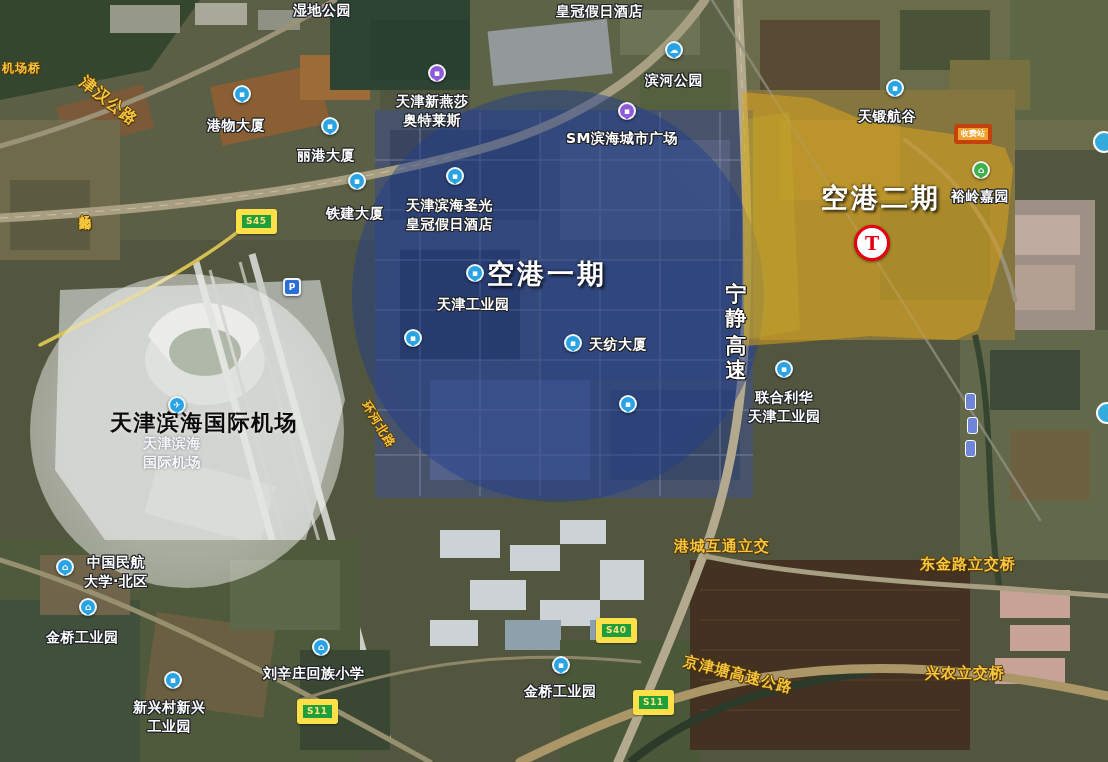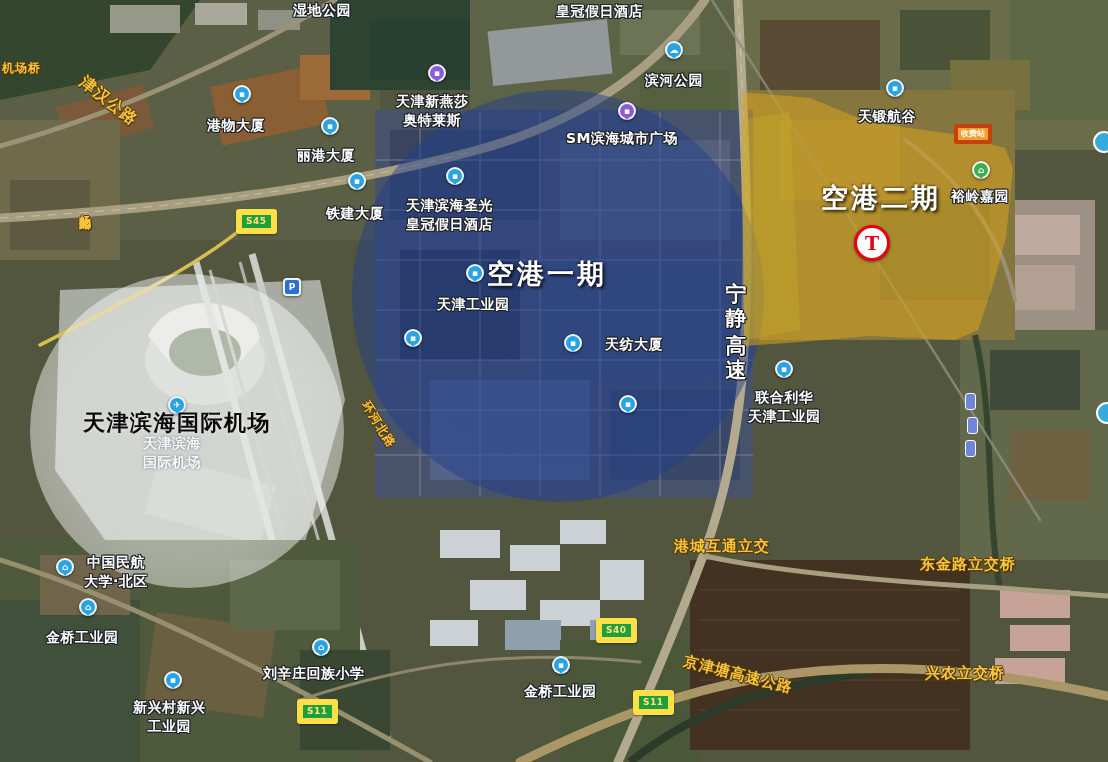--- a/index.html
+++ b/index.html
@@ -217,21 +217,21 @@
   <div class="poi" style="left:326px;top:204px">铁建大厦</div>
   <div class="poi" style="left:645px;top:71px">滨河公园</div>
   <div class="poi" style="left:396px;top:92px">天津新燕莎
 奥特莱斯</div>
   <div class="poi" style="left:566px;top:129px">SM滨海城市广场</div>
   <div class="poi" style="left:406px;top:196px">天津滨海圣光
 皇冠假日酒店</div>
   <div class="poi" style="left:858px;top:107px">天锻航谷</div>
   <div class="poi" style="left:951px;top:187px">裕岭嘉园</div>
   <div class="poi" style="left:437px;top:295px">天津工业园</div>
-  <div class="poi" style="left:605px;top:335px">天纺大厦</div>
+  <div class="poi" style="left:589px;top:335px">天纺大厦</div>
   <div class="poi" style="left:748px;top:388px">联合利华
 天津工业园</div>
   <div class="poi" style="left:84px;top:553px">中国民航
 大学·北区</div>
   <div class="poi" style="left:46px;top:628px">金桥工业园</div>
   <div class="poi" style="left:263px;top:664px">刘辛庄回族小学</div>
   <div class="poi" style="left:133px;top:698px">新兴村新兴
 工业园</div>
   <div class="poi" style="left:524px;top:682px">金桥工业园</div>
   <div class="poi faint" style="left:143px;top:434px">天津滨海
@@ -246,18 +246,18 @@
   <div class="gold sm" style="left:2px;top:60px">机场桥</div>
   <div class="gold sm vert" style="left:76px;top:205px;height:55px">杨北公路</div>
   <div class="gold sm" style="left:372px;top:398px;transform:rotate(58deg);transform-origin:left top">环河北路</div>
 
   <span class="shield" style="left:236px;top:209px">S45</span>
   <span class="shield" style="left:596px;top:618px">S40</span>
   <span class="shield" style="left:633px;top:690px">S11</span>
   <span class="shield" style="left:297px;top:699px">S11</span>
   <span class="toll" style="left:954px;top:124px">收费站</span>
 
-  <div class="t-black" style="left:83px;top:408px">天津滨海国际机场</div>
+  <div class="t-black" style="left:110px;top:408px">天津滨海国际机场</div>
   <div class="t-white" style="left:821px;top:180px">空港二期</div>
   <div class="t-white" style="left:487px;top:256px">空港一期</div>
   <div class="metro" style="left:854px;top:225px">T</div>
 
 </div>
 
 </body></html>

